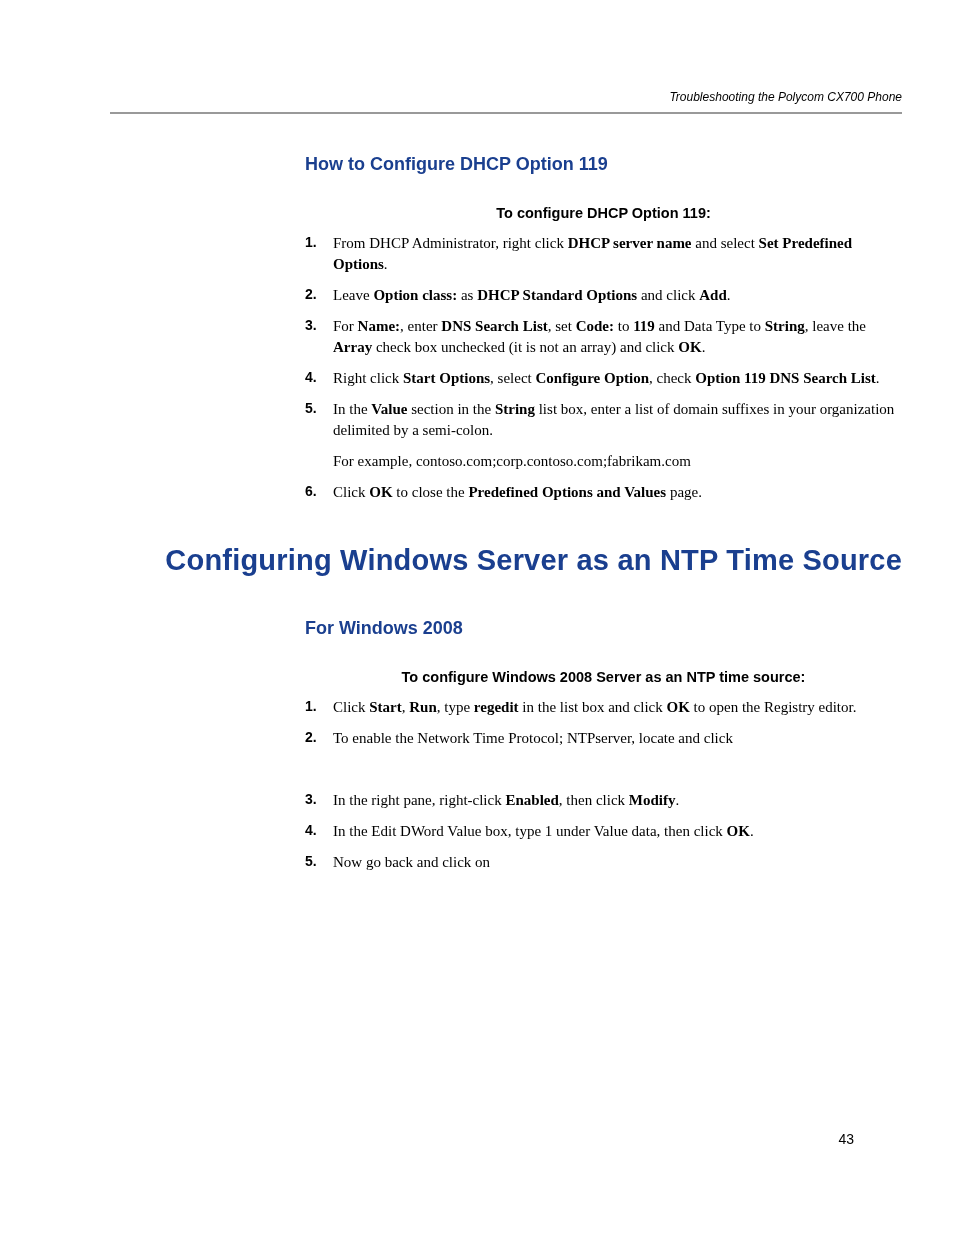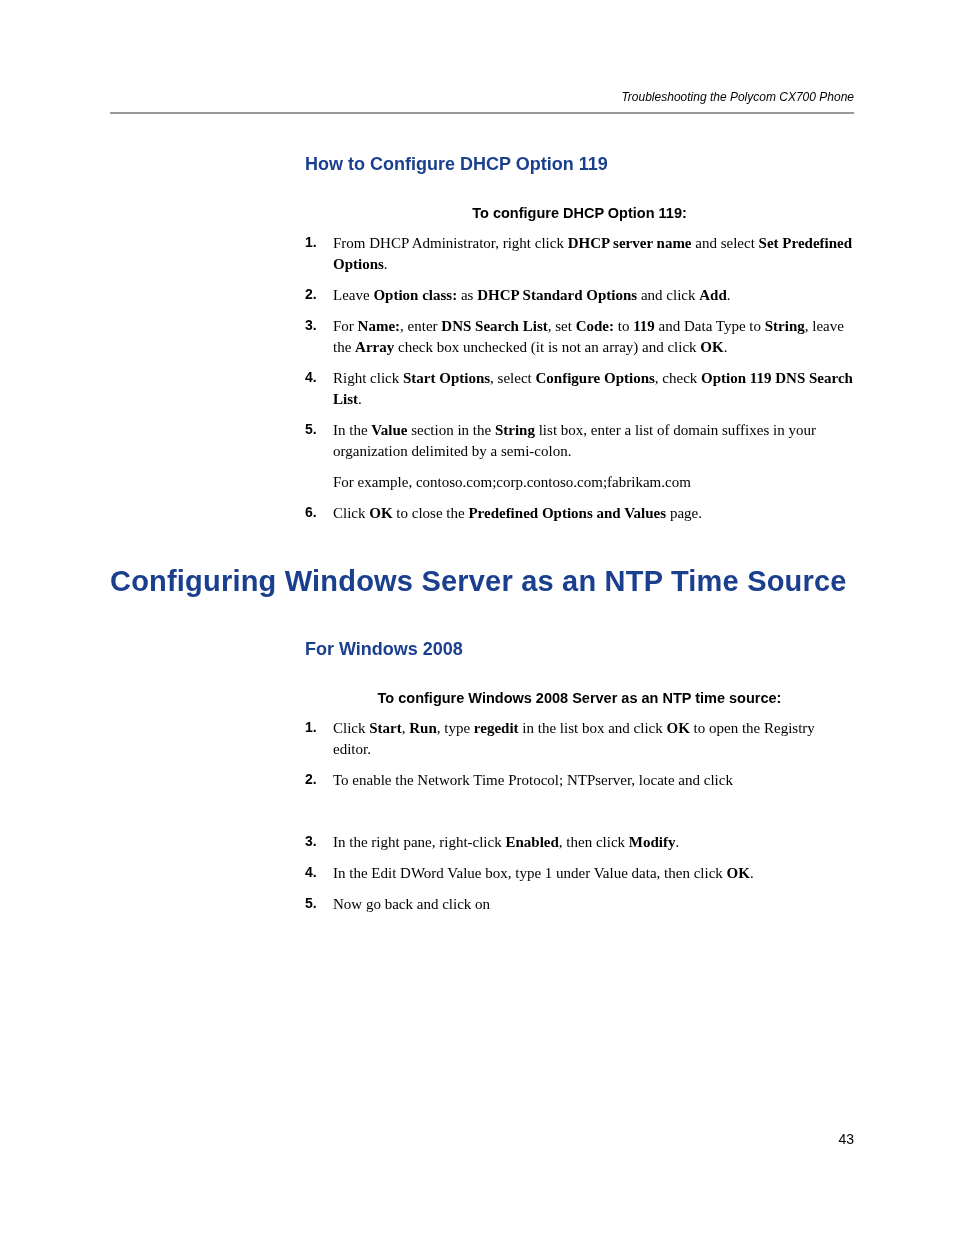--- a/index.html
+++ b/index.html
@@ -7,21 +7,21 @@
     padding: 0;
     background: #ffffff;
     font-family: "Book Antiqua", Palatino, "Palatino Linotype", Georgia, serif;
     color: #000;
   }
   .page {
     width: 954px;
     height: 1235px;
     position: relative;
     box-sizing: border-box;
-    padding: 90px 100px 60px 110px;
+    padding: 90px 52px 60px 110px;
   }
   .running-head {
     text-align: right;
     font-size: 12px;
     font-style: italic;
     font-family: "Trebuchet MS", "Segoe UI", Arial, sans-serif;
     color: #000;
     margin-bottom: 8px;
   }
   .head-rule {
@@ -74,20 +74,21 @@
     margin-top: 10px;
   }
   .h1-major {
     color: #1a3f8f;
     font-family: "Trebuchet MS", "Segoe UI", Arial, sans-serif;
     font-weight: 600;
     font-size: 29px;
     margin: 40px 0 40px 0;
     line-height: 1.2;
     letter-spacing: 0.2px;
+    text-align: right;
   }
   .page-num {
     position: absolute;
     bottom: 88px;
     right: 100px;
     font-size: 14px;
     font-family: "Trebuchet MS", "Segoe UI", Arial, sans-serif;
   }
   b { font-weight: bold; }
 </style>
@@ -99,21 +100,21 @@
   <div class="running-head">Troubleshooting the Polycom CX700 Phone</div>
   <hr class="head-rule">
 
   <div class="content-block">
     <div class="blue-sub">How to Configure DHCP Option 119</div>
     <div class="bold-lead">To configure DHCP Option 119:</div>
     <ol class="steps">
       <li>From DHCP Administrator, right click <b>DHCP server name</b> and select <b>Set Predefined Options</b>.</li>
       <li>Leave <b>Option class:</b> as <b>DHCP Standard Options</b> and click <b>Add</b>.</li>
       <li>For <b>Name:</b>, enter <b>DNS Search List</b>, set <b>Code:</b> to <b>119</b> and Data Type to <b>String</b>, leave the <b>Array</b> check box unchecked (it is not an array) and click <b>OK</b>.</li>
-      <li>Right click <b>Start Options</b>, select <b>Configure Options</b>, check <b>Option 119 DNS Search List</b>.</li>
+      <li>Right click <b>Start Options</b>, select <b>Configure Option</b>, check <b>Option 119 DNS Search List</b>.</li>
       <li>In the <b>Value</b> section in the <b>String</b> list box, enter a list of domain suffixes in your organization delimited by a semi-colon.<span class="sub">For example, contoso.com;corp.contoso.com;fabrikam.com</span></li>
       <li>Click <b>OK</b> to close the <b>Predefined Options and Values</b> page.</li>
     </ol>
   </div>
 
   <div class="h1-major">Configuring Windows Server as an NTP Time Source</div>
 
   <div class="content-block">
     <div class="blue-sub">For Windows 2008</div>
     <div class="bold-lead">To configure Windows 2008 Server as an NTP time source:</div>

